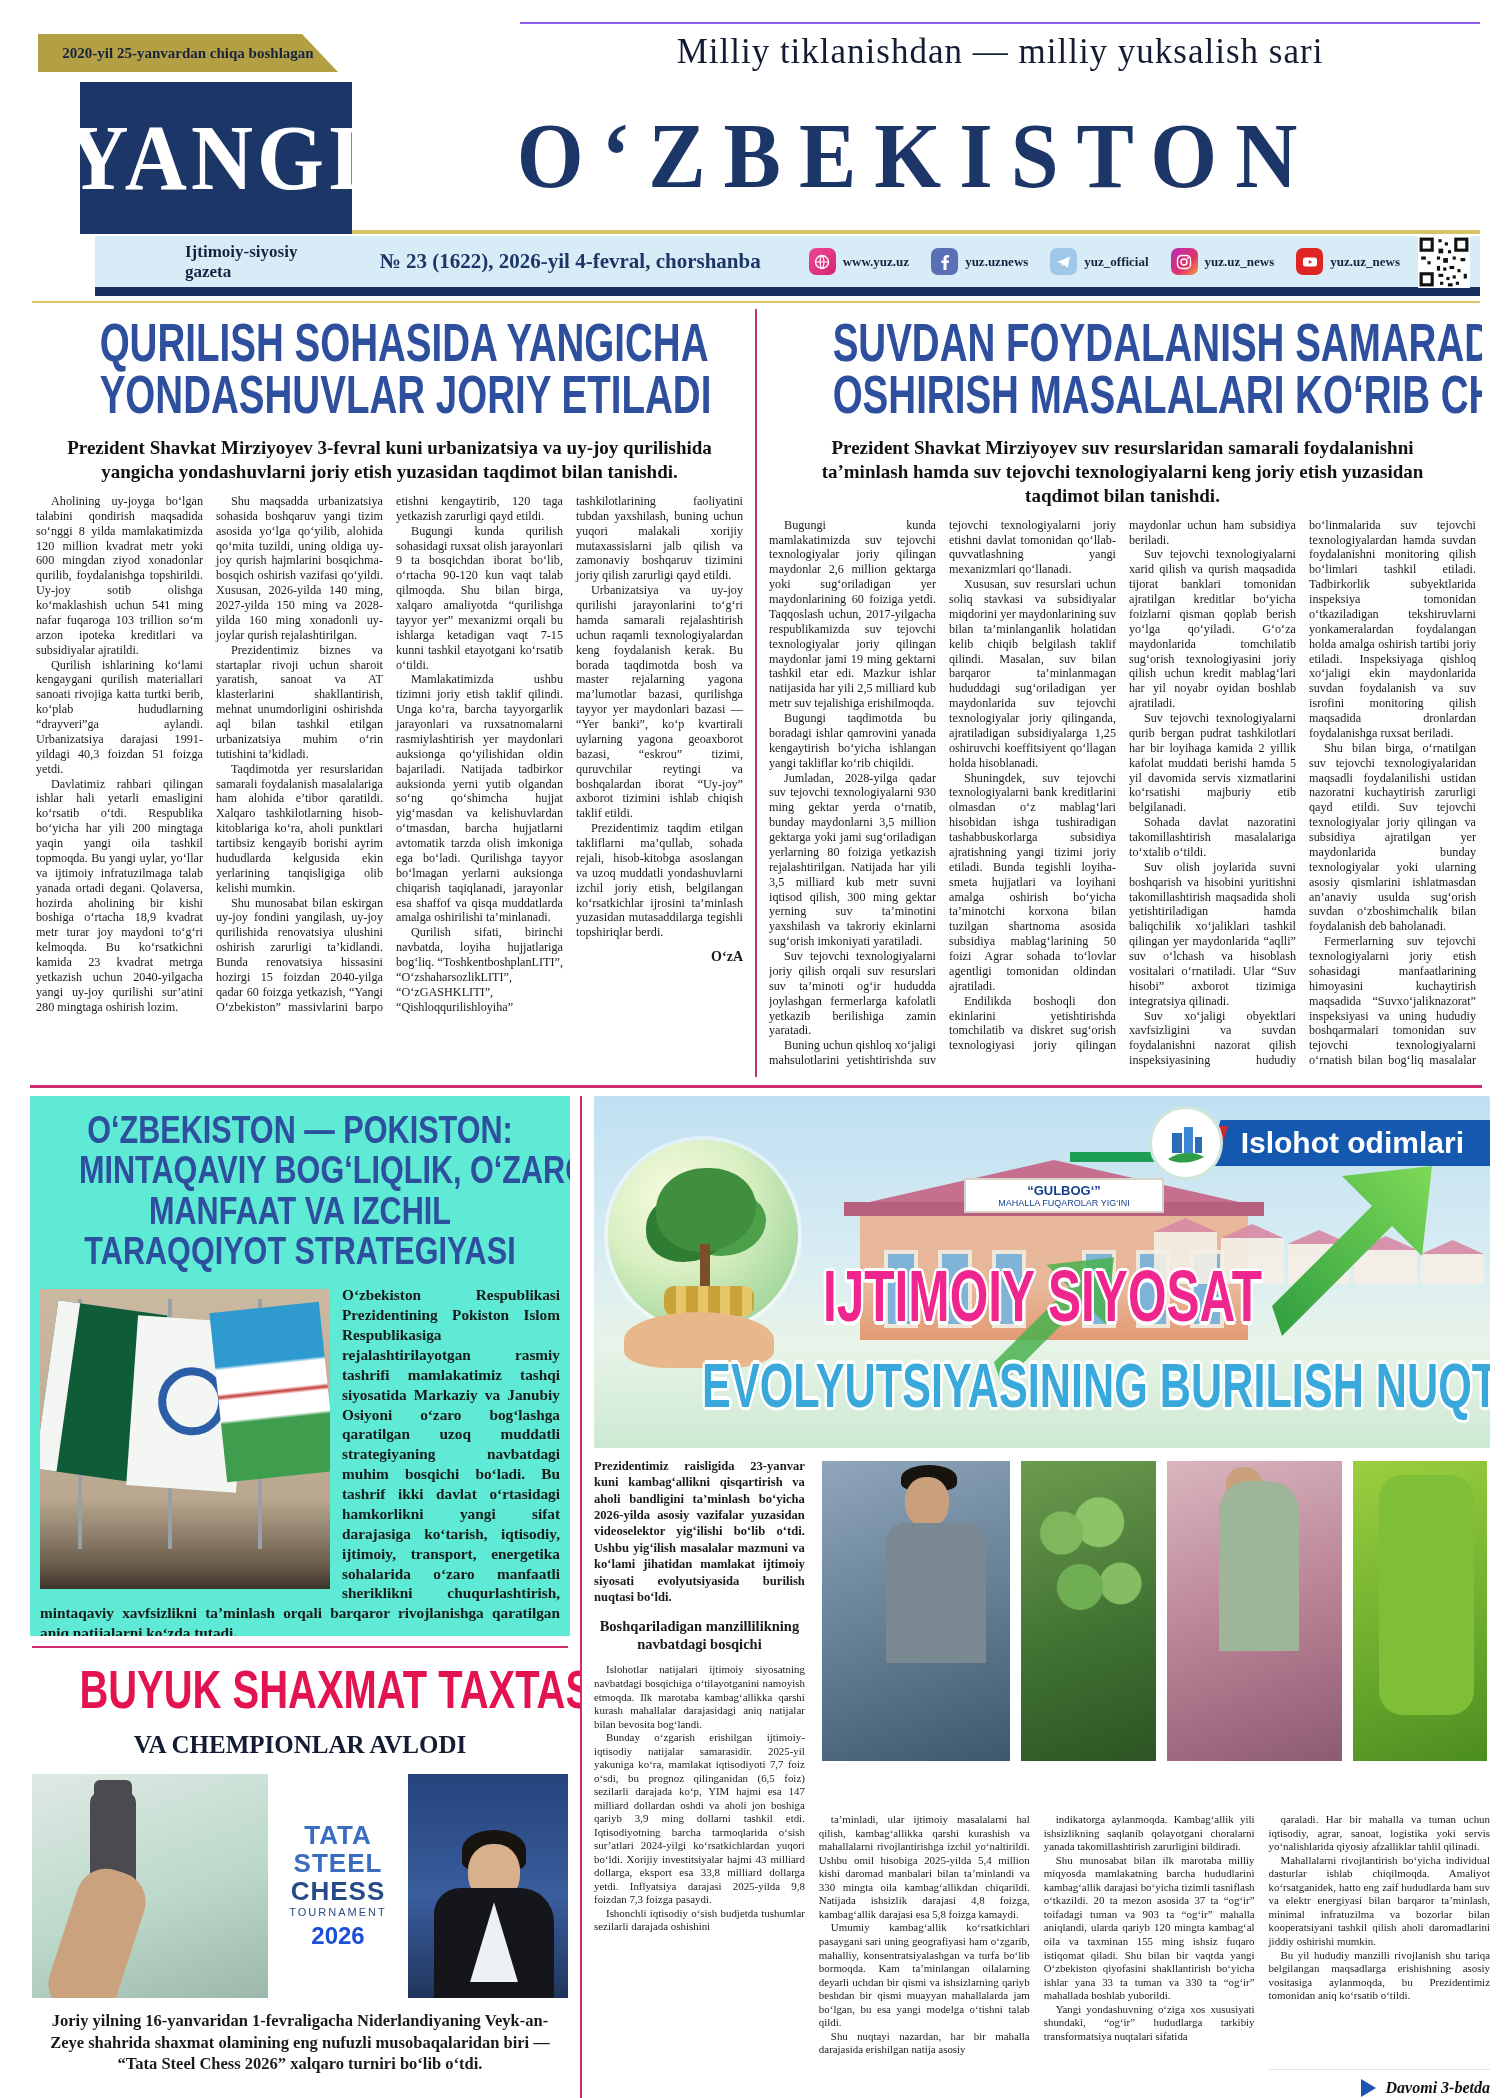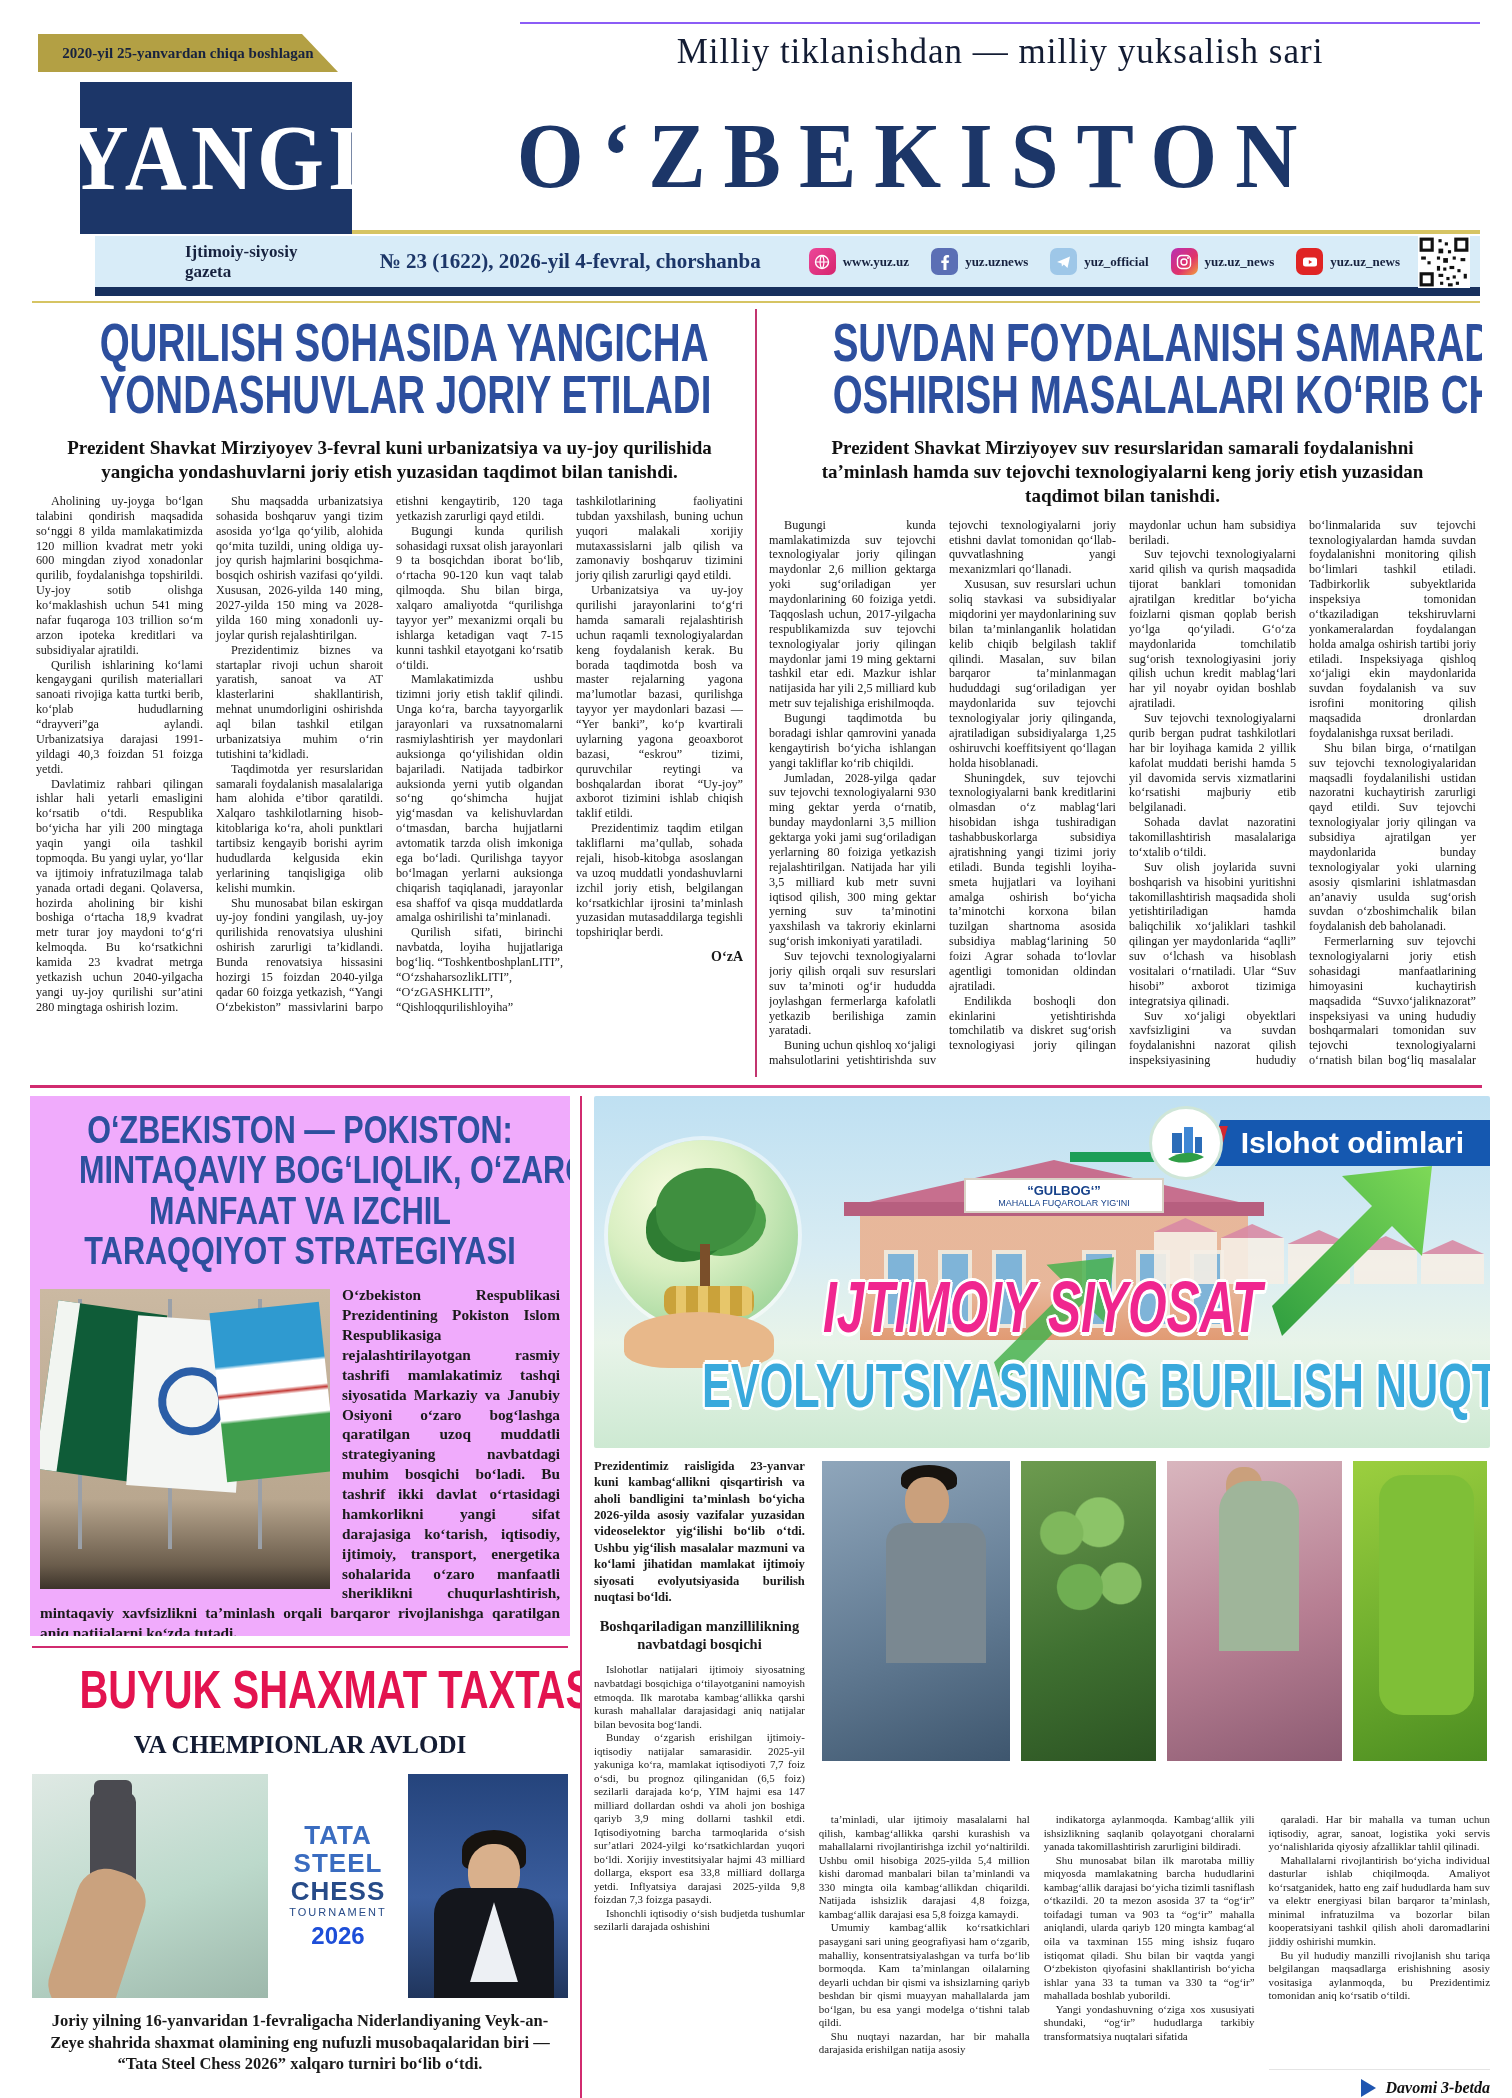--- a/index.html
+++ b/index.html
@@ -53,21 +53,21 @@
   .byline { text-align:right; font-weight:bold; font-size:14px; margin-top:8px; }
 
   .pinkrule { height:3px; background:#d12b6f; margin:8px 30px; }
 
   
   .bottom { display:flex; margin:0 22px 0 30px; height:1004px; }
   .left-col { width:552px; border-right:2px solid #d12b6f; padding-right:10px; overflow:hidden; }
   .right-col { flex:1; padding-left:12px; overflow:hidden; }
 
   
-  .pokiston { background:#f0abfc; padding:14px 10px 10px 10px; height:540px; overflow:hidden; }
+  .pokiston { background:#5eead4; padding:14px 10px 10px 10px; height:540px; overflow:hidden; }
   .pok-hl div { font-family:"Liberation Sans", sans-serif; font-weight:bold; color:#2d4f9e; font-size:36px;
                 line-height:1.12; text-align:center; transform:scaleX(0.85) scaleY(1.1); white-space:nowrap; }
   .pok-lead { margin-top:14px; font-size:15.3px; font-weight:bold; line-height:1.3; text-align:justify; }
   .flags { float:left; width:290px; height:300px; margin:4px 12px 4px 0; position:relative;
            background:linear-gradient(180deg,#cbb9a2,#b9a78f 70%,#6b5d4c 92%,#3c332a); overflow:hidden; }
   .pole { position:absolute; top:10px; width:4px; height:250px; background:#9aa0a8; }
   .flag { position:absolute; top:18px; width:110px; height:170px; }
   .f-pk { left:6px; background:#0f5c38; transform:rotate(8deg); }
   .f-pk::before { content:""; position:absolute; left:0; top:0; width:22px; height:100%; background:#f2f5f1; }
   .f-org { left:92px; top:30px; background:#f4f6f4; transform:rotate(4deg); }
@@ -132,21 +132,21 @@
   .sign { position:absolute; left:104px; top:-38px; width:200px; background:#fff; border:2px solid #d8d2c6; text-align:center; padding:3px 2px; }
   .sign b { display:block; color:#16418a; font-size:13px; font-family:"Liberation Sans", sans-serif; }
   .sign i { display:block; color:#16418a; font-size:9px; font-style:normal; font-family:"Liberation Sans", sans-serif; }
   .houses { position:absolute; right:6px; top:118px; width:330px; height:70px; display:flex; gap:4px; align-items:flex-end; opacity:.9; }
   .house { flex:1; background:#f6efe6; position:relative; }
   .house::before { content:""; position:absolute; left:0; right:0; top:-14px; height:14px; background:#d98aa5; clip-path:polygon(0 100%,50% 0,100% 100%); }
   .arrow { position:absolute; z-index:3; }
   .f-hl { position:absolute; left:0; right:0; text-align:center; z-index:6; }
   .f-hl span { display:inline-block; font-family:"Liberation Sans", sans-serif; font-weight:bold; white-space:nowrap;
                transform:scaleX(0.8) scaleY(1.15); }
-  .f-hl1 { top:176px;font-style:italic; }
+  .f-hl1 { top:165px; }
   .f-hl1 span { font-size:62px; color:#f0268f;
     text-shadow:-3px 0 #fff,3px 0 #fff,0 -3px #fff,0 3px #fff,-2px -2px #fff,2px 2px #fff,-2px 2px #fff,2px -2px #fff; }
   .f-hl2 { top:258px; }
   .f-hl2 span { font-size:54px; color:#39a9dc;
     text-shadow:-3px 0 #fff,3px 0 #fff,0 -3px #fff,0 3px #fff,-2px -2px #fff,2px 2px #fff,-2px 2px #fff,2px -2px #fff; }
 
   .feature-body { display:grid; grid-template-columns:1fr 1fr 1fr 1.05fr; column-gap:14px; margin-top:10px; height:640px; overflow:hidden; }
   .f-col1 { grid-column:1; grid-row:1 / span 2; }
   .f-intro { font-size:12.6px; font-weight:bold; line-height:1.3; text-align:justify; }
   .f-sub { text-align:center; font-weight:bold; font-size:14.5px; line-height:1.25; margin:12px 4px 10px 4px; }

